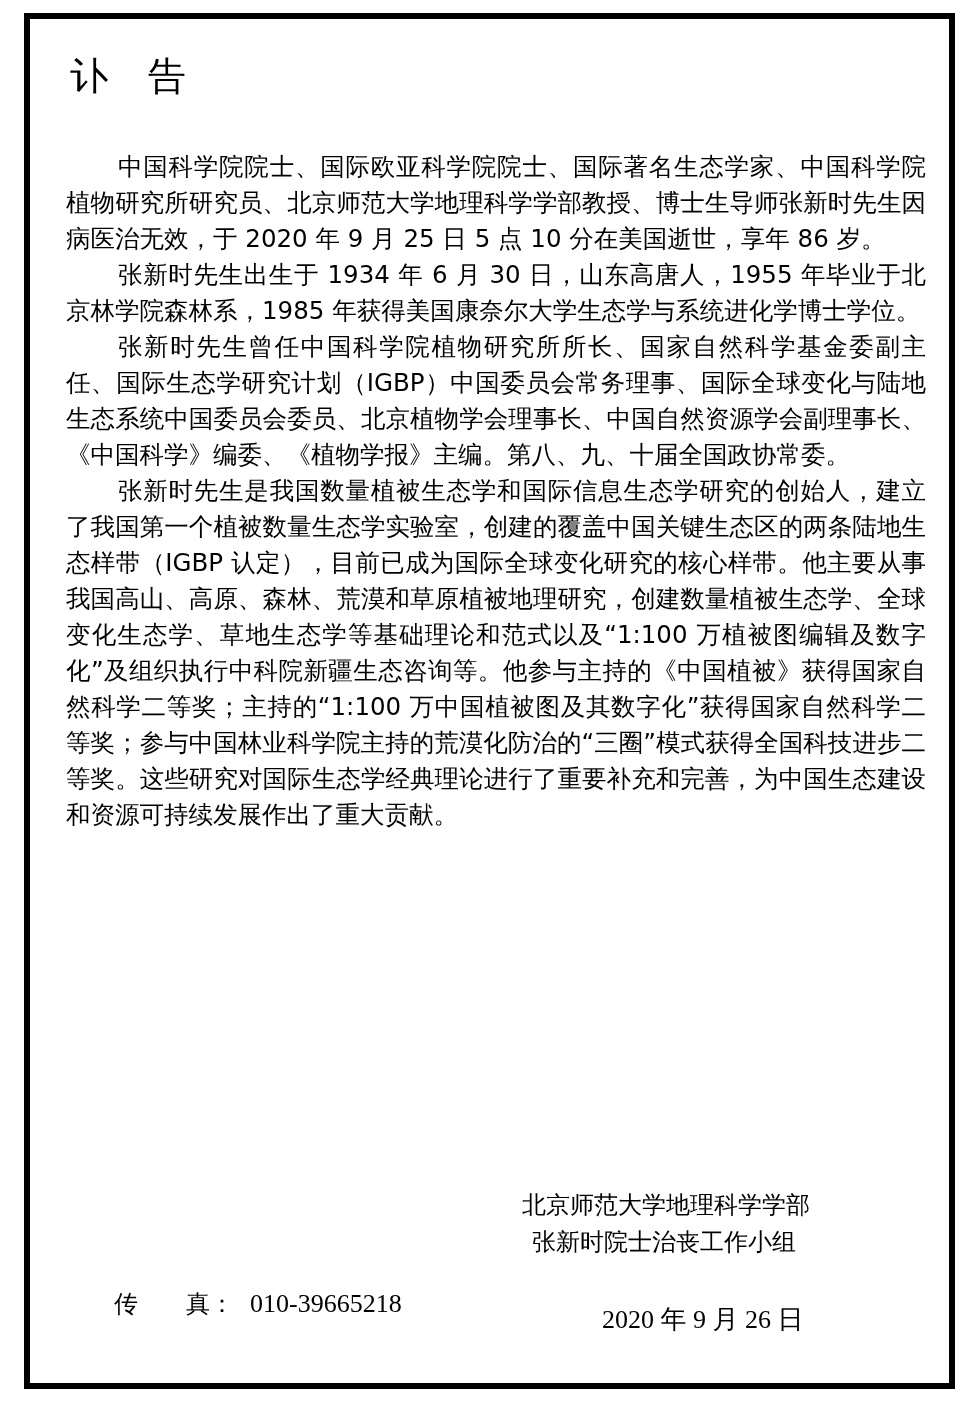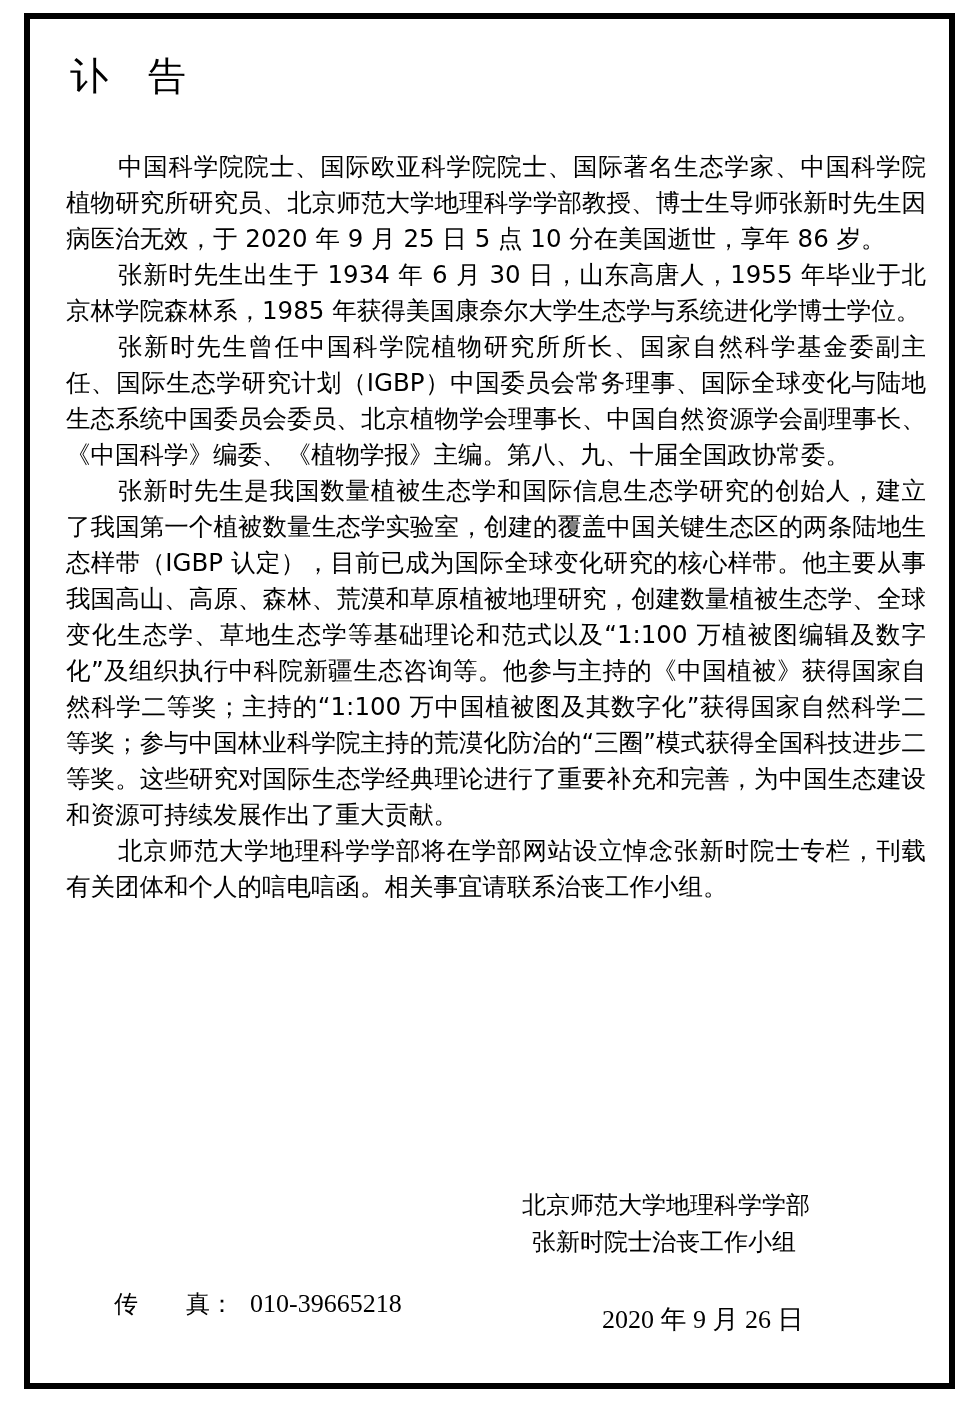--- a/index.html
+++ b/index.html
@@ -24,21 +24,20 @@
 <body>
 
 <div class="frame">
   <div class="title">讣告</div>
 
   <div class="body">
     <p class="para">中国科学院院士、国际欧亚科学院院士、国际著名生态学家、中国科学院植物研究所研究员、北京师范大学地理科学学部教授、博士生导师张新时先生因病医治无效，于 2020 年 9 月 25 日 5 点 10 分在美国逝世，享年 86 岁。</p>
     <p class="para">张新时先生出生于 1934 年 6 月 30 日，山东高唐人，1955 年毕业于北京林学院森林系，1985 年获得美国康奈尔大学生态学与系统进化学博士学位。</p>
     <p class="para">张新时先生曾任中国科学院植物研究所所长、国家自然科学基金委副主任、国际生态学研究计划（IGBP）中国委员会常务理事、国际全球变化与陆地生态系统中国委员会委员、北京植物学会理事长、中国自然资源学会副理事长、《中国科学》编委、《植物学报》主编。第八、九、十届全国政协常委。</p>
     <p class="para">张新时先生是我国数量植被生态学和国际信息生态学研究的创始人，建立了我国第一个植被数量生态学实验室，创建的覆盖中国关键生态区的两条陆地生态样带（IGBP 认定），目前已成为国际全球变化研究的核心样带。他主要从事我国高山、高原、森林、荒漠和草原植被地理研究，创建数量植被生态学、全球变化生态学、草地生态学等基础理论和范式以及“1:100 万植被图编辑及数字化”及组织执行中科院新疆生态咨询等。他参与主持的《中国植被》获得国家自然科学二等奖；主持的“1:100 万中国植被图及其数字化”获得国家自然科学二等奖；参与中国林业科学院主持的荒漠化防治的“三圈”模式获得全国科技进步二等奖。这些研究对国际生态学经典理论进行了重要补充和完善，为中国生态建设和资源可持续发展作出了重大贡献。</p>
-    <p class="para">北京师范大学地理科学学部将在学部网站设立悼念张新时院士专栏，刊载有关团体和个人的唁电唁函。相关事宜请联系治丧工作小组。</p>
   </div>
 
   <div class="sign">
     <div class="sign-line" style="left:492px; top:28px;text-align:center;">北京师范大学地理科学学部</div>
     <div class="sign-line" style="left:502px; top:65px;">张新时院士治丧工作小组</div>
     <div class="sign-line date" style="left:572px; top:101px;margin-top:42px;">2020 年 9 月 26 日</div>
   </div>
 
   <div class="contact">
     <div class="contact-row">

